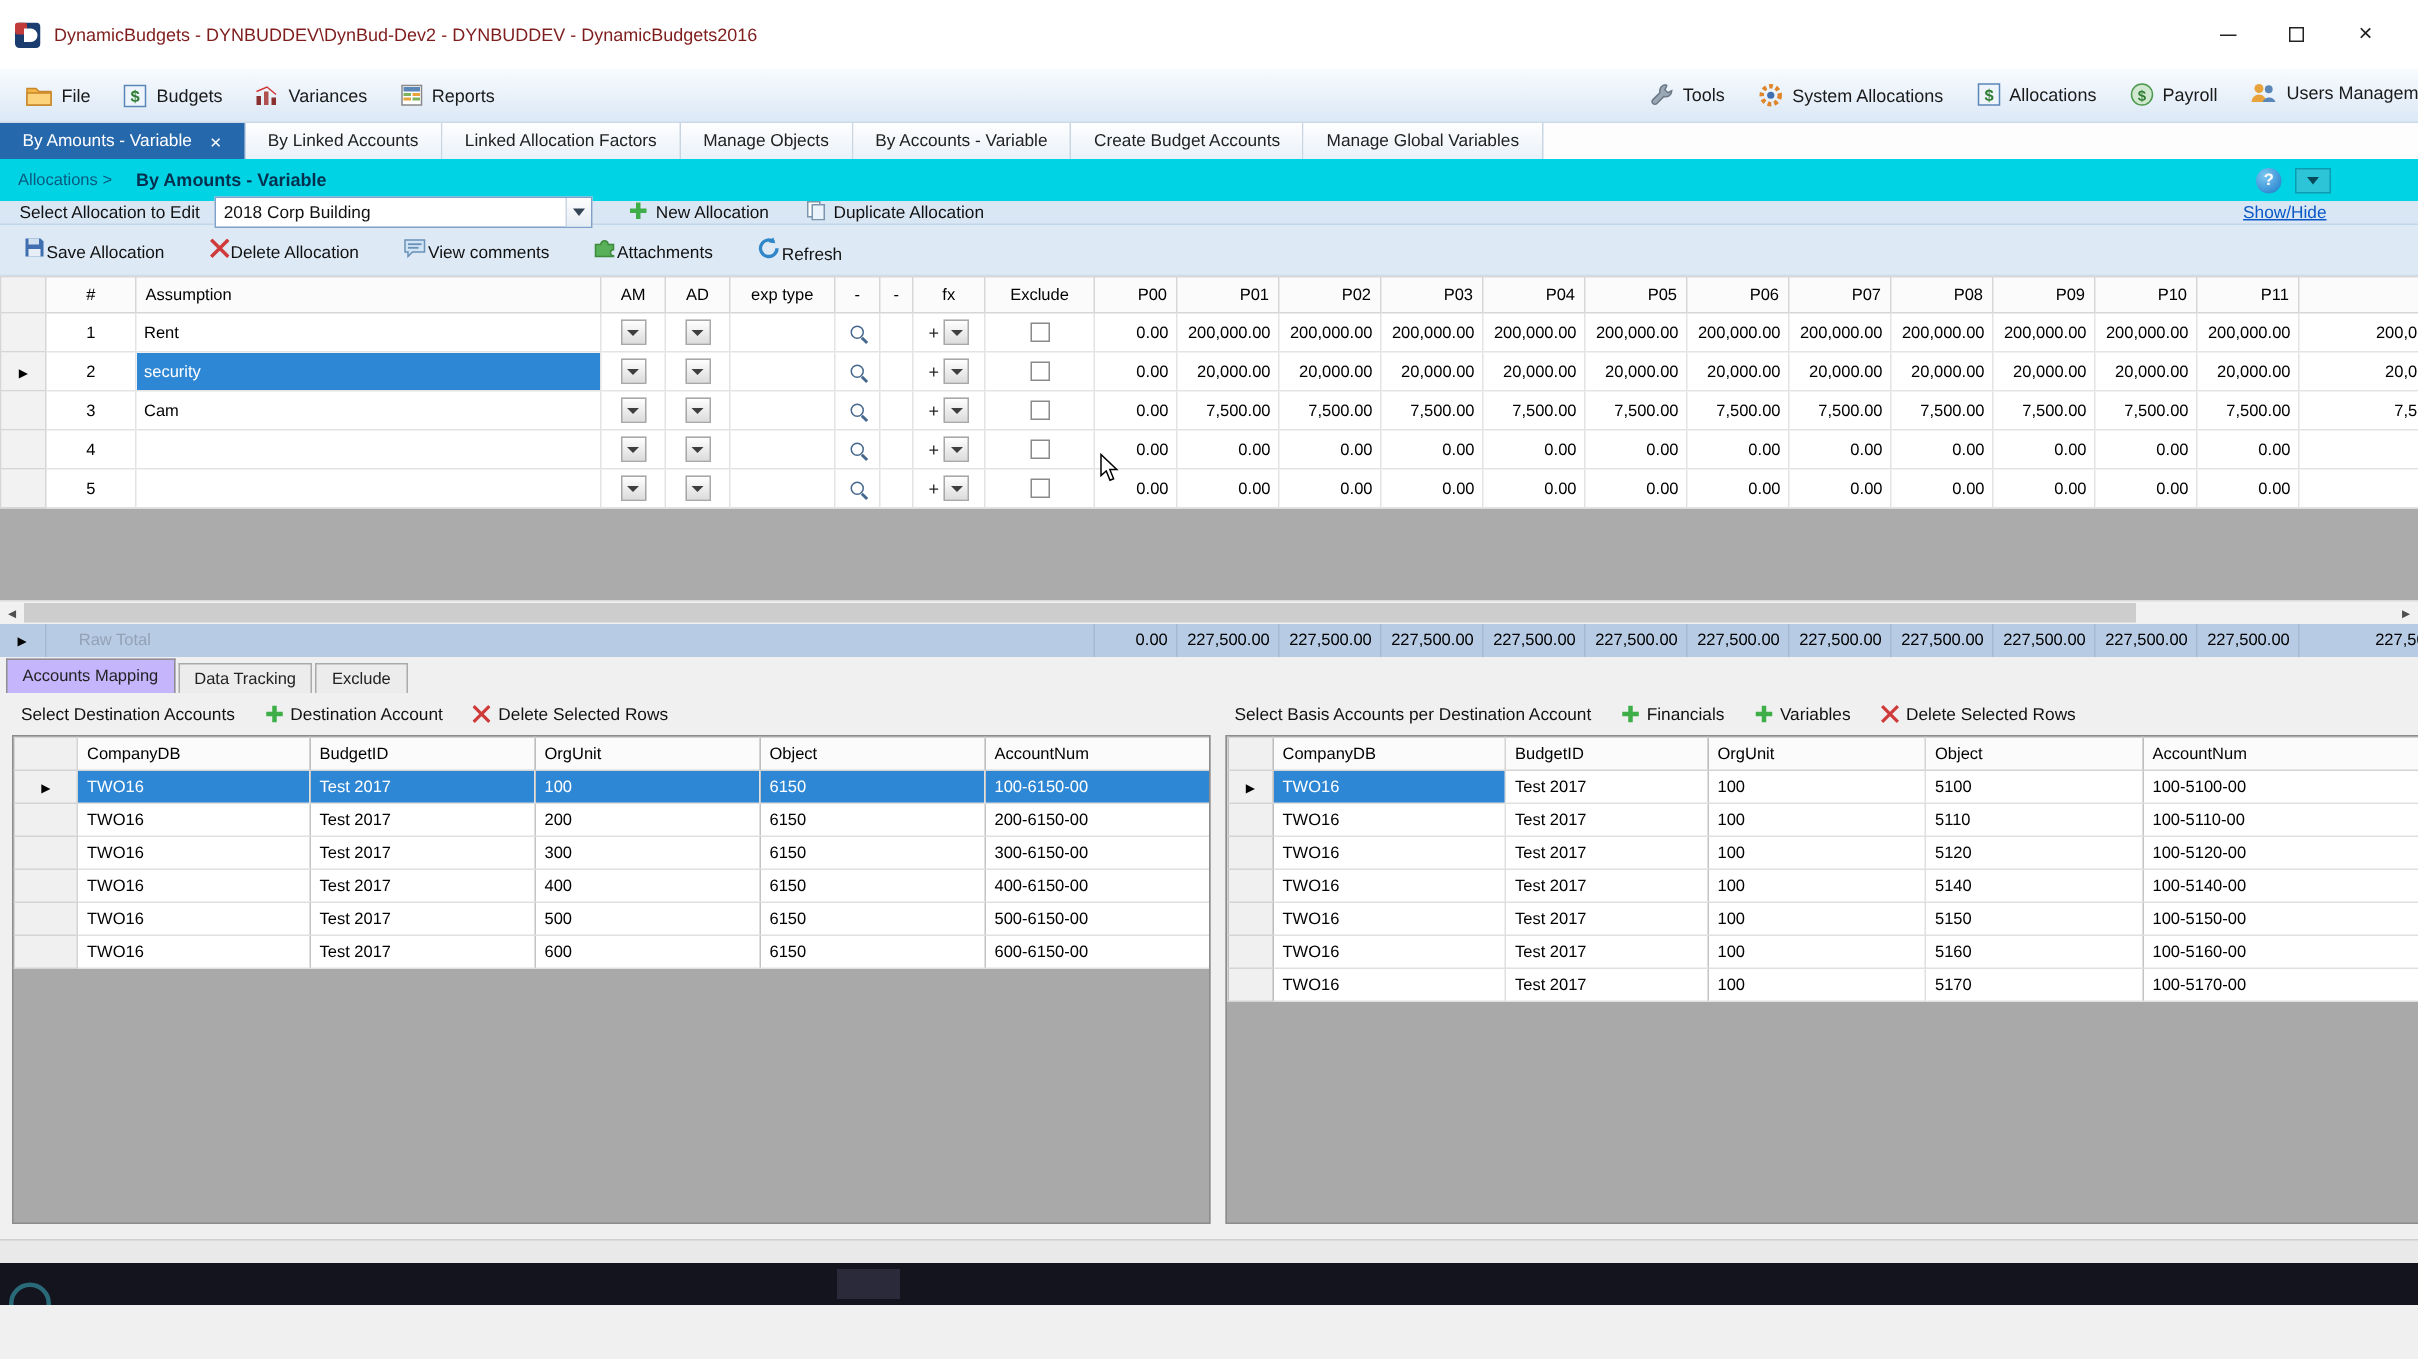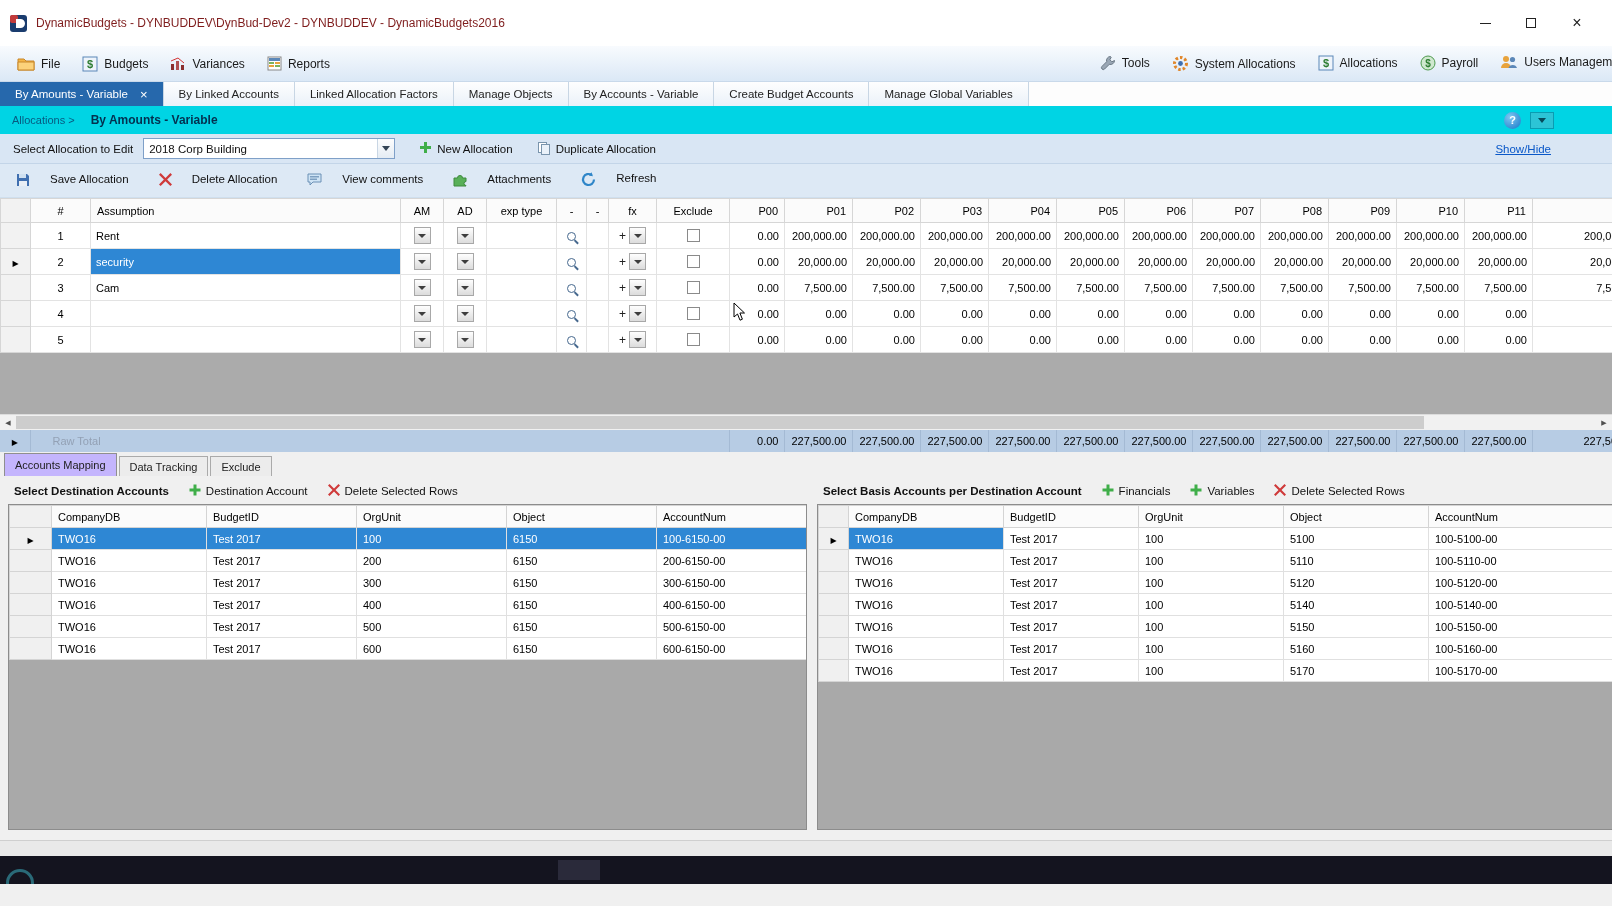--- a/index.html
+++ b/index.html
@@ -32,32 +32,32 @@
   
   .breadcrumb { height:28px; background:#00d4e4; display:flex; align-items:center; padding:0 12px; }
   .bc-section { font-size:11px; color:#075a80; }
   .bc-page { font-size:12px; font-weight:bold; color:#03304f; margin-left:16px; }
   .bc-right { margin-left:auto; display:flex; align-items:center; gap:9px; margin-right:46px; }
   .help-icon { width:17px; height:17px; border-radius:50%; background:radial-gradient(circle at 35% 30%, #7cc8f2, #1976c8); color:#fff; font-size:11px; font-weight:bold; display:flex; align-items:center; justify-content:center; }
   .bc-dd { width:24px; height:17px; background:#2cc4d6; border:1px solid #0a9cb2; display:flex; align-items:center; justify-content:center; }
   .tri-dn { width:0; height:0; border-left:4px solid transparent; border-right:4px solid transparent; border-top:5px solid #064a5a; }
 
   
-  .alloc-row { height:30px; background:#d9e6f4; border-bottom:1px solid #c3d5e8; display:flex; align-items:center; padding:0 13px; font-size:11.5px; color:#111; }
+  .alloc-row { height:16px; background:#d9e6f4; border-bottom:1px solid #c3d5e8; display:flex; align-items:center; padding:0 13px; font-size:11.5px; color:#111; }
   .alloc-label { margin-right:10px; white-space:nowrap; }
   .alloc-select { width:252px; height:21px; background:#fff; border:1px solid #7fa0c8; display:flex; align-items:center; padding-left:5px; font-size:11.5px; }
   .alloc-select .sel-val { flex:1; white-space:nowrap; overflow:hidden; }
   .sel-btn { width:17px; height:19px; border-left:1px solid #c9d6e4; display:flex; align-items:center; justify-content:center; background:linear-gradient(#fdfdfd,#e4ecf4); }
   .sel-btn .tri { width:0;height:0;border-left:4px solid transparent;border-right:4px solid transparent;border-top:5px solid #345; }
   .flatbtn { display:flex; align-items:center; gap:5px; margin-left:24px; white-space:nowrap; }
   .showhide { margin-left:auto; margin-right:48px; color:#0a58c8; text-decoration:underline; white-space:nowrap; }
 
   
   .action-row { height:34px; background:#dde9f5; display:flex; align-items:center; padding:0 16px; gap:30px; font-size:11.5px; color:#111; border-bottom:1px solid #cfdfee; }
-  .abtn { display:flex; align-items:flex-start; gap:20px; white-space:nowrap; }
+  .abtn { display:flex; align-items:flex-end; gap:1px; white-space:nowrap; }
 
   
   .section-header { height:22px; background:#aeeaf2; display:flex; align-items:center; padding:0 12px; font-size:11.5px; font-weight:bold; color:#0b0b0b; }
 
   
   .grid-zone { height:216px; background:#ababab; overflow:hidden; }
   table.sgrid { width:1644px; table-layout:fixed; border-collapse:collapse; background:#fff; }
   .sgrid th { height:24px; background:#fbfbfb; border:1px solid #d6d6d6; font-size:11px; font-weight:normal; color:#000; padding:0 6px; white-space:nowrap; overflow:hidden; }
   .sgrid td { height:26px; border:1px solid #e3e3e3; font-size:11px; color:#000; padding:0 5px; white-space:nowrap; overflow:hidden; background:#fff; }
   .sgrid td.gut, .sgrid th.gut { background:#f2f2f2; border-color:#d6d6d6; }
@@ -88,21 +88,21 @@
   .btabs { height:24px; background:#f0f0f0; display:flex; align-items:flex-end; padding-left:4px; }
   .btab { height:20px; display:flex; align-items:center; padding:0 10px; font-size:11px; color:#222; background:#ececec; border:1px solid #aaa; border-bottom:none; margin-right:2px; white-space:nowrap; }
   .btab.active { height:23px; background:#c4b5fd; border-color:#8f8f8f; }
 
   
   .panels { height:364px; background:#f0f0f0; display:flex; padding:2px 0 10px 8px; gap:10px; }
   .panel { display:flex; flex-direction:column; }
   .panel.left { width:799px; flex:none; }
   .panel.right { width:802px; flex:none; }
   .panel-head { height:26px; display:flex; align-items:center; gap:20px; font-size:11.5px; color:#111; padding-left:6px; }
-  .panel-title { font-weight:bold; white-space:nowrap;text-align:right; }
+  .panel-title { font-weight:normal; white-space:nowrap;text-align:right; }
   .panel-btn { display:flex; align-items:center; gap:5px; white-space:nowrap; }
   .panel-grid { flex:1; border:1px solid #8c8c8c; background:#a9a9a9; overflow:hidden; }
   table.ptable { table-layout:fixed; border-collapse:collapse; background:#a9a9a9; }
   #dest-table { width:797px; } #basis-table { width:800px; }
   .ptable th { height:22px; background:#fbfbfb; border:1px solid #d4d4d4; font-size:11px; font-weight:normal; text-align:left; padding:0 6px; color:#000; white-space:nowrap; overflow:hidden; }
   .ptable td { height:22px; background:#fff; border:1px solid #e0e0e0; font-size:11px; padding:0 6px; color:#000; white-space:nowrap; overflow:hidden; }
   .ptable .pgut { background:#f0f0f0; border-color:#d4d4d4; }
   .ptable td.sel { background:#2e87d4; color:#fff; }
 
   

